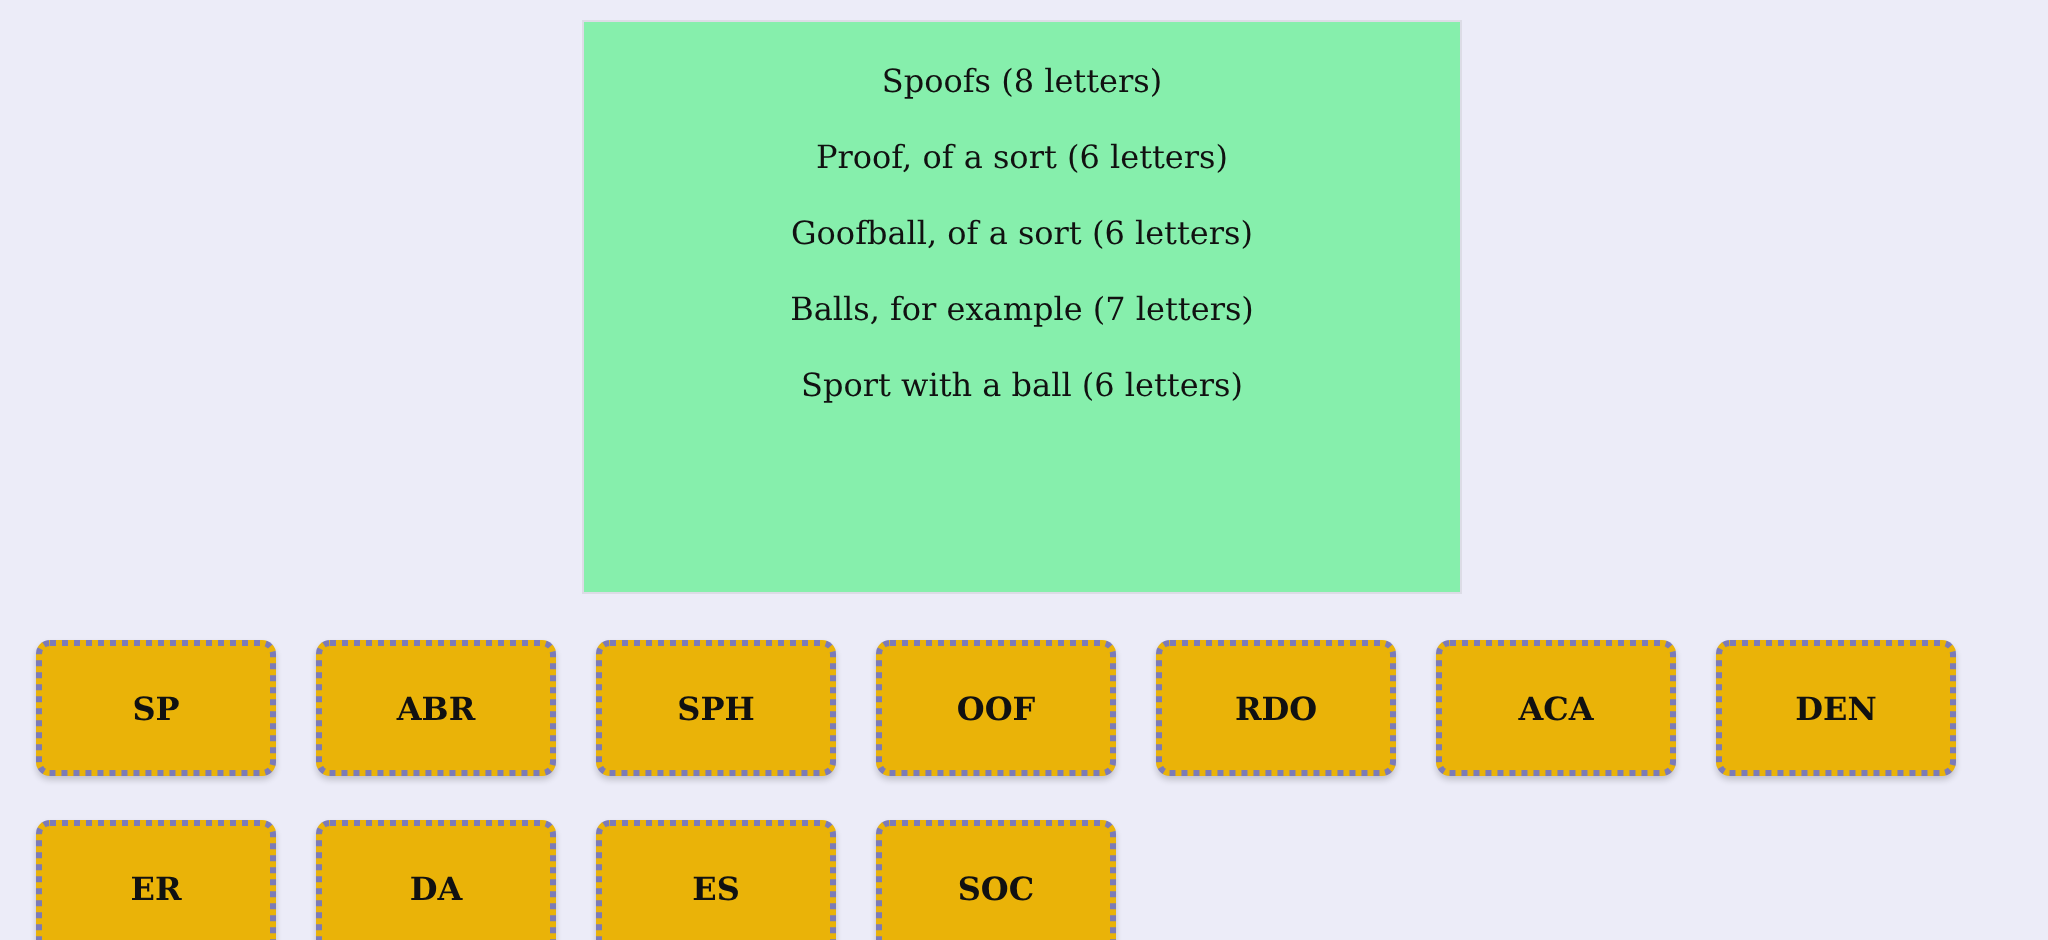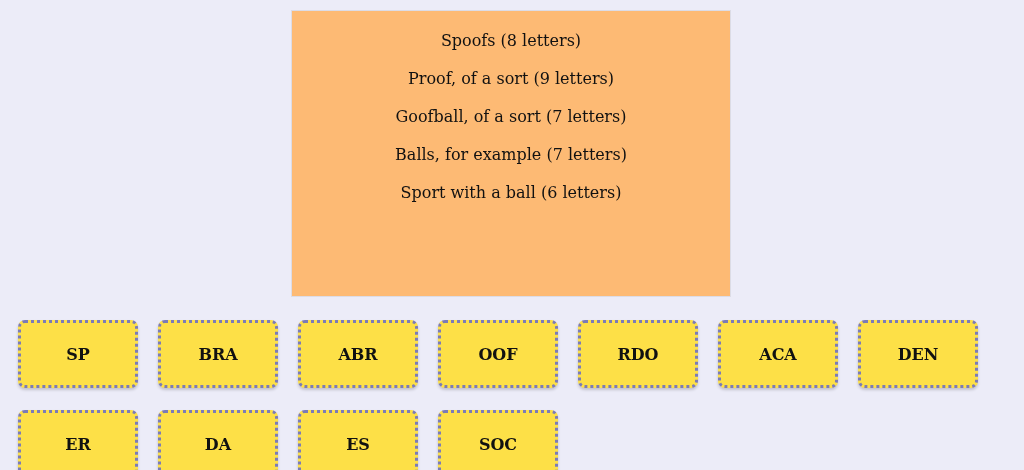--- a/index.html
+++ b/index.html
@@ -6,21 +6,21 @@
     body {
       width: 1024px; height: 470px; overflow: hidden;
       background: #ececf8;
       font-family: "DejaVu Serif", serif;
       position: relative;
     }
     .clue-panel {
       position: absolute;
       left: 291px; top: 10px;
       width: 440px; height: 287px;
-      background: #fdba74;
+      background: #86efac;
       border: 1px solid #dcdce6;
       box-sizing: border-box;
       padding-top: 19px;
     }
     .clue {
       text-align: center;
       font-size: 16px;
       color: #111111;
       height: 38px;
       line-height: 22px;
@@ -29,46 +29,46 @@
       position: absolute;
       left: 18px; top: 320px;
       display: grid;
       grid-template-columns: repeat(7, 120px);
       column-gap: 20px;
       row-gap: 22px;
     }
     .tile {
       width: 120px; height: 68px;
       box-sizing: border-box;
-      background: #fde047;
+      background: #eab308;
       border: 3px dotted #7b7bb8;
       border-radius: 7px;
       box-shadow: 0 2px 3px rgba(0,0,0,0.18);
       display: flex; align-items: center; justify-content: center;
       font-weight: bold;
       font-size: 16px;
       color: #111111;
       cursor: pointer;
     }
   </style>
 </head>
 <body>
 
 <div class="clue-panel">
   <div class="clue">Spoofs (8 letters)</div>
-  <div class="clue">Proof, of a sort (9 letters)</div>
-  <div class="clue">Goofball, of a sort (7 letters)</div>
+  <div class="clue">Proof, of a sort (6 letters)</div>
+  <div class="clue">Goofball, of a sort (6 letters)</div>
   <div class="clue">Balls, for example (7 letters)</div>
   <div class="clue">Sport with a ball (6 letters)</div>
 </div>
 
 <div class="tiles">
   <div class="tile">SP</div>
-  <div class="tile">BRA</div>
   <div class="tile">ABR</div>
+  <div class="tile">SPH</div>
   <div class="tile">OOF</div>
   <div class="tile">RDO</div>
   <div class="tile">ACA</div>
   <div class="tile">DEN</div>
   <div class="tile">ER</div>
   <div class="tile">DA</div>
   <div class="tile">ES</div>
   <div class="tile">SOC</div>
 </div>
 

